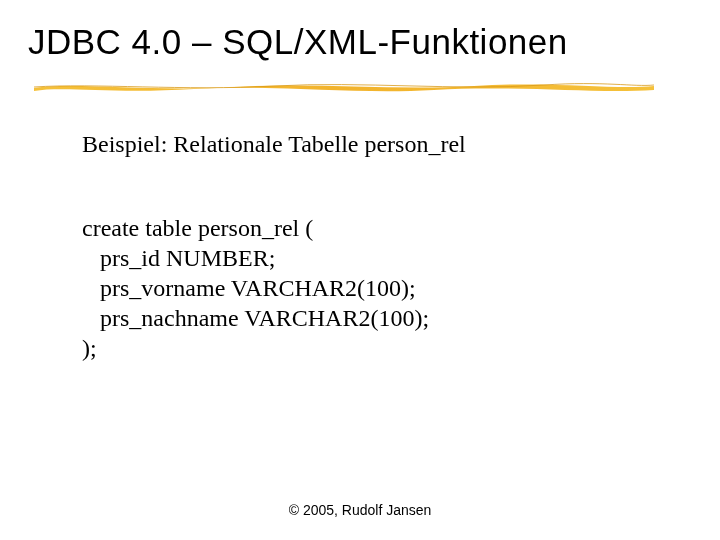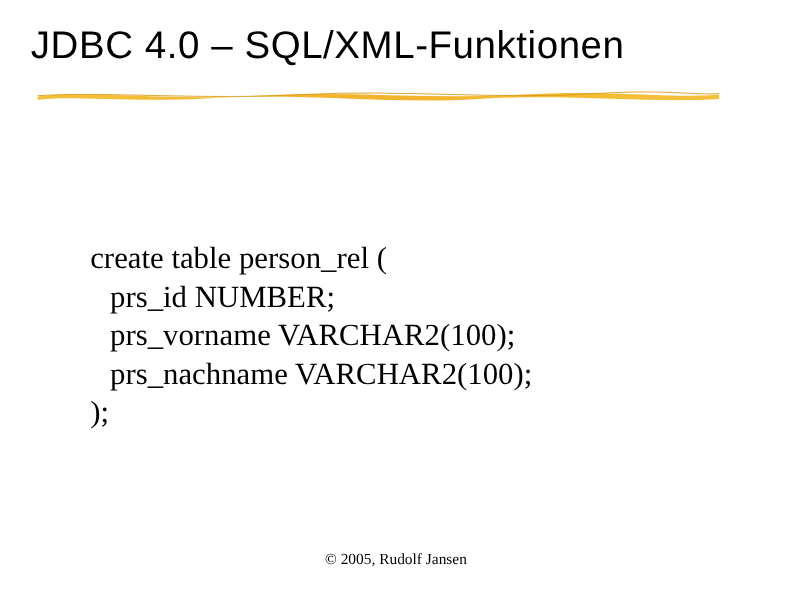--- a/index.html
+++ b/index.html
@@ -2,23 +2,23 @@
 <html><head>
 <meta charset="utf-8">
 <style>
   * { margin: 0; padding: 0; box-sizing: border-box; }
   html, body { width: 720px; height: 540px; background: #fff; font-family: "Times New Roman", Times, serif; }
   .slide { position: relative; width: 720px; height: 540px; }
   .title { position: absolute; top: 22px; left: 28px; font-family: Arial, Helvetica, sans-serif; font-weight: 400; font-size: 35px; color: #000; letter-spacing: 0.5px; }
   .underline-wrap { position: absolute; top: 80px; left: 34px; width: 620px; height: 14px; }
   .underline-wrap svg { width: 100%; height: 100%; display: block; }
   .subtitle { position: absolute; top: 131px; left: 82px; font-size: 24px; color: #000; }
-  .code { position: absolute; top: 183px; left: 82px; font-size: 28px; color: #000; line-height: 1.25; white-space: pre; }
+  .code { position: absolute; top: 183px; left: 82px; font-size: 24px; color: #000; line-height: 1.25; white-space: pre; }
   .code .indent { padding-left: 18px; display: inline-block; }
-  .footer { position: absolute; bottom: 22px; left: 0; width: 100%; text-align: center; font-family: Liberation Serif, serif; font-size: 14px; color: #000; }
+  .footer { position: absolute; bottom: 22px; left: 0; width: 100%; text-align: center; font-family: Liberation Sans, sans-serif; font-size: 14px; color: #000; }
 </style>
 </head>
 <body>
 
 <div class="slide">
   <div class="title">JDBC 4.0 – SQL/XML-Funktionen</div>
 
   <div class="underline-wrap">
     <svg viewBox="0 0 620 14" preserveAspectRatio="none">
       <defs>
@@ -26,20 +26,21 @@
           <stop offset="0%" stop-color="#f5c13a"></stop>
           <stop offset="50%" stop-color="#f2b32c"></stop>
           <stop offset="100%" stop-color="#f5c13a"></stop>
         </linearGradient>
       </defs>
       <path d="M0,8 C40,2 120,12 200,7 C280,2 360,11 440,6 C520,1 580,10 620,6 L620,10 C560,14 480,5 400,10 C320,15 240,4 160,9 C80,14 30,6 0,11 Z" fill="url(#g)"></path>
       <path d="M0,7 C60,3 150,11 240,6 C330,1 420,11 510,5 C570,1 600,7 620,5" fill="none" stroke="#d99a1a" stroke-width="0.8"></path>
     </svg>
   </div>
 
+  <div class="subtitle">Beispiel: Relationale Tabelle person_rel</div>
 
   <div class="code">
 <span>create table person_rel (</span>
 <span class="indent">prs_id NUMBER;</span>
 <span class="indent">prs_vorname VARCHAR2(100);</span>
 <span class="indent">prs_nachname VARCHAR2(100);</span>
 <span>);</span></div>
 
   <div class="footer">© 2005, Rudolf Jansen</div>
 </div>

